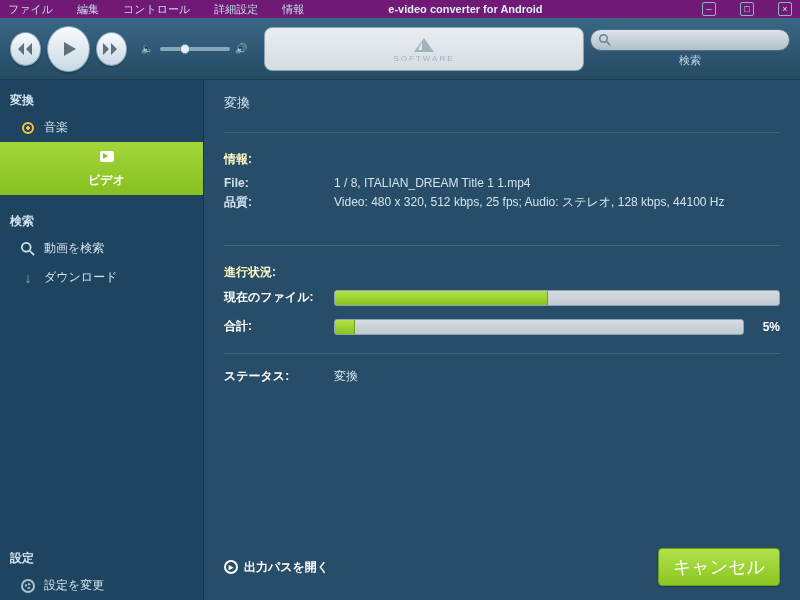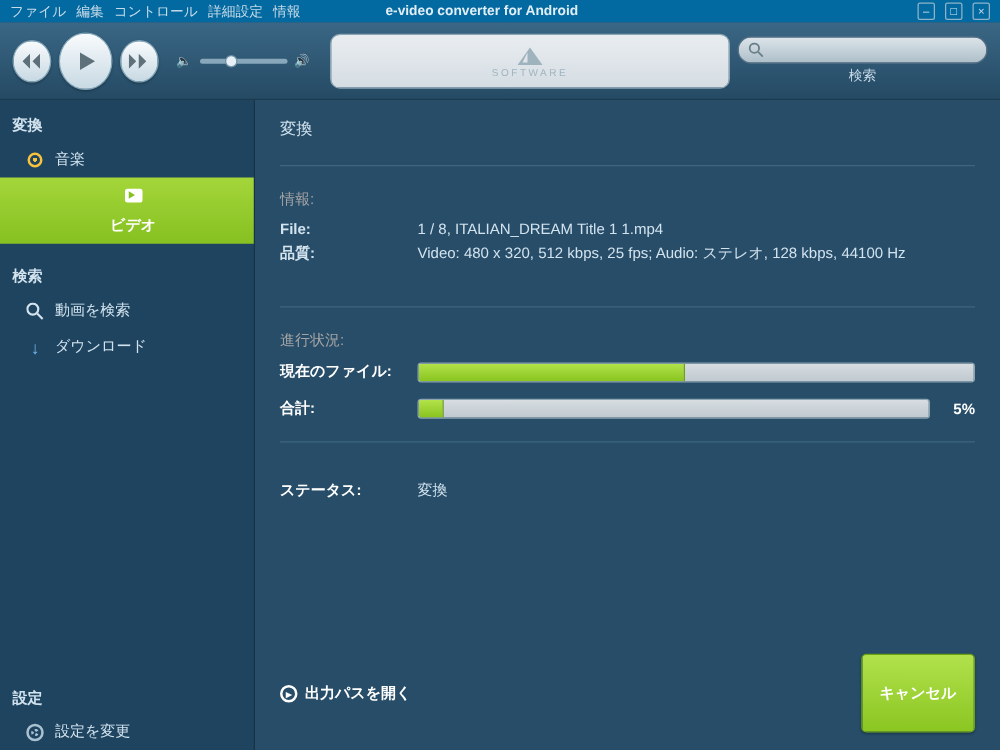--- a/index.html
+++ b/index.html
@@ -1,20 +1,20 @@
 <!DOCTYPE html>
 <html><head>
 <meta charset="utf-8">
 <style>
 * { margin:0; padding:0; box-sizing:border-box; font-family:"Hiragino Kaku Gothic Pro","Meiryo",sans-serif; }
 body { width:800px; height:600px; background:#000; overflow:hidden; }
 .window { width:800px; height:600px; background:#2a5270; display:flex; flex-direction:column; }
 
 
-.menubar { height:18px; background:#0369a1; display:flex; align-items:center; padding:0 8px; color:#c8dbe8; font-size:11px; gap:8px; }
+.menubar { height:18px; background:#701a75; display:flex; align-items:center; padding:0 8px; color:#c8dbe8; font-size:11px; gap:24px; }
 .menubar .title { margin-left:60px; color:#e0eef6; font-weight:bold;text-align:right; }
 .menubar .spacer { flex:1; }
 .winbtn { width:14px; height:14px; border:1px solid #8fb4c9; border-radius:2px; display:flex; align-items:center; justify-content:center; font-size:9px; color:#cfe3ef; cursor:pointer; }
 
 
 .toolbar { height:62px; background:linear-gradient(#3a6785,#254a64); display:flex; align-items:center; padding:0 10px; gap:6px; border-bottom:1px solid #1c3a4e; }
 .tbtn { width:34px; height:34px; border-radius:50%; background:linear-gradient(#f8fbfd,#c8d9e3); border:1px solid #7fa2b5; display:flex; align-items:center; justify-content:center; cursor:pointer; box-shadow:0 1px 2px rgba(0,0,0,.3); }
 .tbtn.big { width:46px; height:46px; }
 .tbtn svg { fill:#5e717b; }
 .vol { display:flex; align-items:center; gap:6px; margin-left:8px; }
@@ -34,35 +34,35 @@
 .sidebar { width:204px; background:#1f4460; display:flex; flex-direction:column; padding-top:6px; border-right:1px solid #163446; }
 .sb-head { color:#d2e3ee; font-size:12px; font-weight:bold; padding:6px 10px 4px; }
 .sb-item { display:flex; align-items:center; gap:8px; padding:6px 10px 6px 20px; color:#d2e3ee; font-size:12px; cursor:pointer; }
 .sb-item.active { background:linear-gradient(#a4d63a,#86c021); color:#fff; font-weight:bold;flex-direction:column; }
 .sb-item .ico { width:16px; height:16px; display:flex; align-items:center; justify-content:center; }
 .sb-spacer { flex:1; }
 
 .main { flex:1; background:#274d69; padding:14px 20px 14px 20px; display:flex; flex-direction:column; color:#d2e3ee; font-size:12px; }
 .main-title { font-size:13px; color:#d2e3ee; margin-bottom:14px; }
 .hr { height:1px; background:#3e667f; margin:6px 0 10px; }
-.sec-lbl { color:#a3a3a3; font-weight:normal; margin-top:8px; margin-bottom:8px; }
+.sec-lbl { color:#fef9c3; font-weight:bold; margin-top:8px; margin-bottom:8px; }
 .info-row { display:flex; margin-bottom:4px; }
 .info-row .k { width:110px; color:#d2e3ee;font-weight:bold; }
 .info-row .v { color:#d2e3ee; }
 
 .prog-row { display:flex; align-items:center; margin-bottom:12px; }
 .prog-row .k { width:110px; color:#fff; font-weight:bold; }
 .bar { flex:1; height:16px; background:linear-gradient(#d7dde1,#bfc9cf); border:1px solid #8ca3b0; border-radius:3px; overflow:hidden; }
 .bar .fill { height:100%; background:linear-gradient(#b2e24a,#89c41f); border-right:1px solid #6fa012; }
 .pct { width:36px; text-align:right; color:#fff; font-weight:bold; padding-left:8px; }
 
 .footer { margin-top:auto; display:flex; align-items:center; padding-top:10px; }
 .openout { display:flex; align-items:center; gap:6px; color:#fff; font-weight:bold; cursor:pointer; font-size:12px; }
 .openout .circ { width:14px; height:14px; border:2px solid #fff; border-radius:50%; display:flex; align-items:center; justify-content:center; font-size:9px; }
-.cancel { margin-left:auto; background:linear-gradient(#b1e14b,#8bc622); border:1px solid #6ca015; color:#fff; font-weight:bold; font-size:12px; padding:22px 14px; border-radius:4px; cursor:pointer; box-shadow:0 1px 2px rgba(0,0,0,.3); }
+.cancel { margin-left:auto; background:linear-gradient(#b1e14b,#8bc622); border:1px solid #6ca015; color:#fff; font-weight:normal; font-size:18px; padding:6px 14px; border-radius:4px; cursor:pointer; box-shadow:0 1px 2px rgba(0,0,0,.3); }
 
 
 .i-music{ width:12px;height:12px;border:2px solid #f9c23c;border-radius:50%; background:radial-gradient(circle,#f9c23c 30%,transparent 30%);}
 .i-video{ width:14px;height:11px;background:#fff;border-radius:2px;position:relative;}
 .i-video:before{content:"";position:absolute;left:3px;top:2px;border-left:5px solid #86c021;border-top:3px solid transparent;border-bottom:3px solid transparent;}
 .i-photo{ width:14px;height:11px;background:#4aa8e0;border:1px solid #2b7bab;border-radius:2px;}
 .i-mag svg{width:14px;height:14px;stroke:#d2e3ee;fill:none;stroke-width:2;}
 .i-dl{ color:#6db4e8; font-size:14px; }
 .i-gear{ width:14px;height:14px;border:2px solid #a9c1d0;border-radius:50%;position:relative;}
 .i-gear:before{content:"";position:absolute;inset:2px;border:2px dotted #a9c1d0;border-radius:50%;}
@@ -193,21 +193,21 @@
       </div>
       <div class="prog-row">
         <span class="k">合計:</span>
         <div class="bar">
             <div class="fill" id="fill-tot" style="width: 5%;"></div>
           </div>
         <span class="pct">5%</span>
       </div>
 
       <div class="hr"></div>
-      <div class="info-row" style="margin-top:20px">
+      <div class="info-row" style="margin-top:4px">
         <span class="k" style="color:#fff;font-weight:bold">ステータス:</span>
         <span class="v">変換</span>
       </div>
 
       <div class="footer">
         <div class="openout">
           <span class="circ">▸</span>
           <span>出力パスを開く</span>
         </div>
         <button class="cancel">キャンセル</button>

